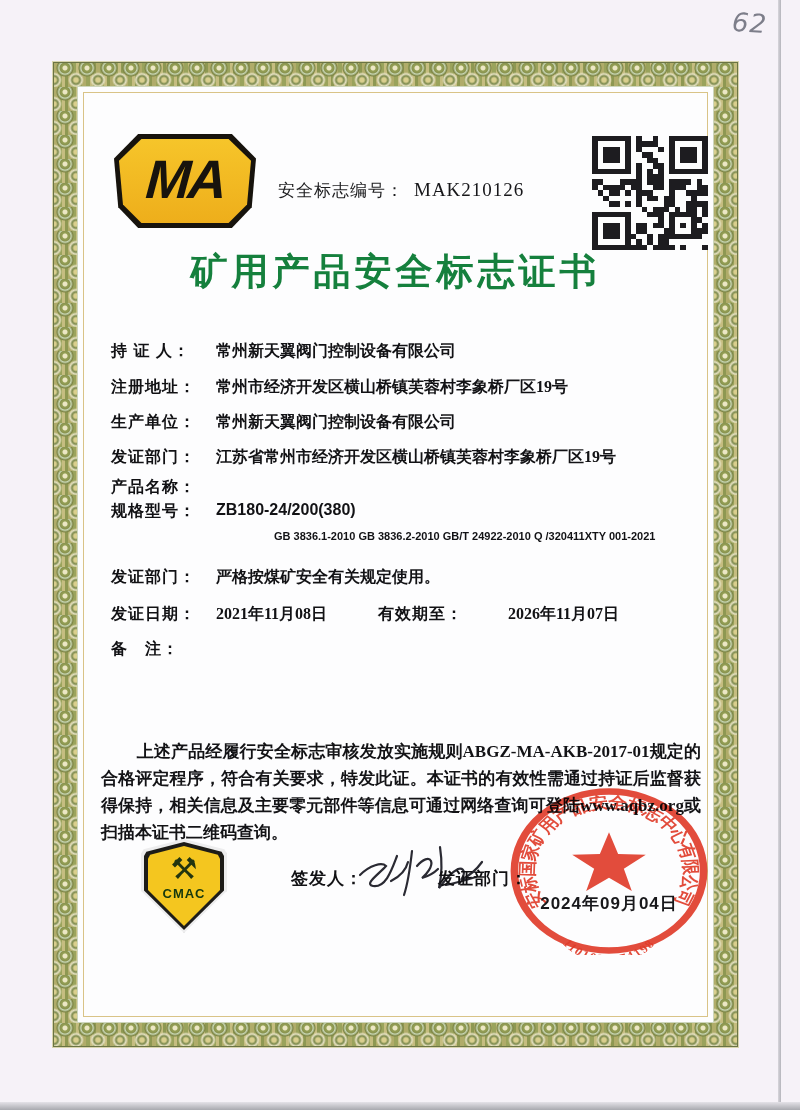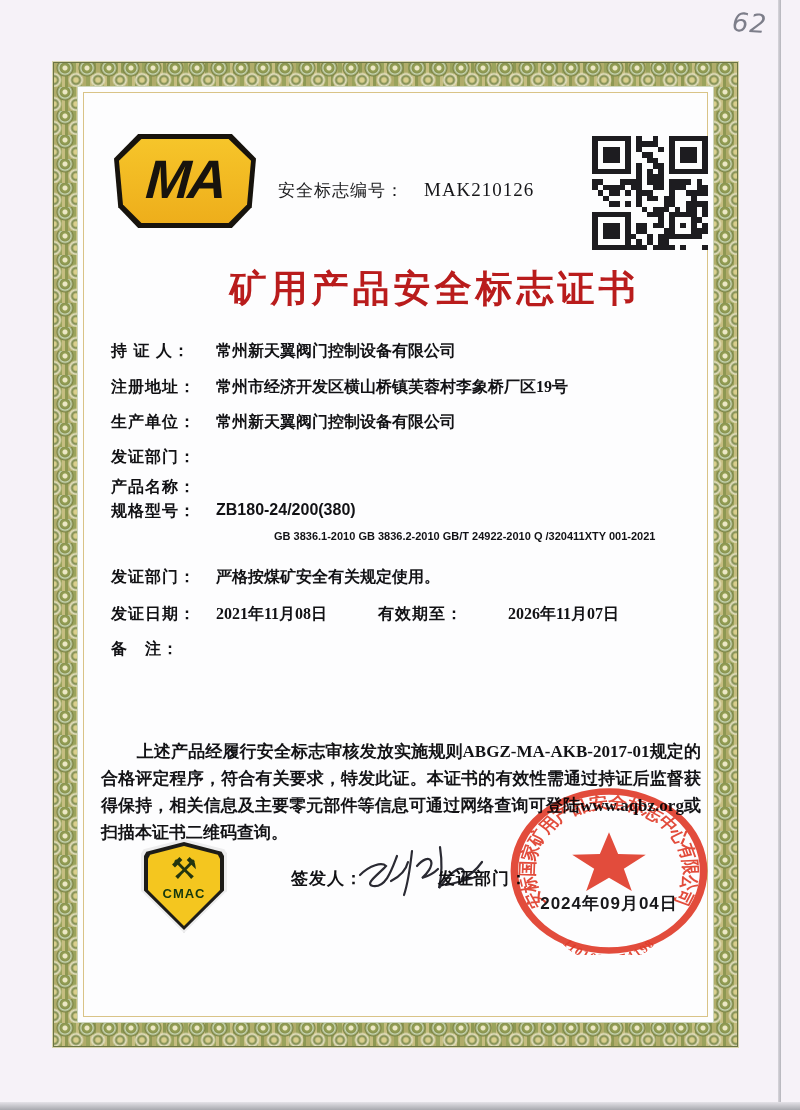--- a/index.html
+++ b/index.html
@@ -57,38 +57,38 @@
     clip-path:polygon(17% 0%, 83% 0%, 100% 26%, 97% 78%, 83% 100%, 17% 100%, 3% 78%, 0% 26%);
     display:flex; align-items:center; justify-content:center;
   }
   .ma-logo .ma-text {
     font-family:"Liberation Sans", sans-serif;
     font-weight:900; font-style:italic; font-size:54px; line-height:1;
     color:#17130d; letter-spacing:-3px; transform:skewX(-4deg) translateY(-2px);
   }
   .certno {
     position:absolute; left:200px; top:80px; white-space:nowrap;
-    display:flex; align-items:baseline; gap:20px;
+    display:flex; align-items:baseline; gap:10px;
   }
   .certno .lbl { font-size:17px; color:#1c1c1e; font-family:"Liberation Serif", serif; letter-spacing:1px; }
   .certno .val { font-size:19px; color:#17171a; font-family:"Liberation Serif", serif; letter-spacing:1px;margin-top:12px; }
 
   .qr {
     position:absolute; left:514px; top:49px; width:116px; height:114px;
     display:grid; grid-template-columns:repeat(21,1fr); grid-template-rows:repeat(21,1fr);
     background:#fdfdfe;
   }
   .qr i { display:block; }
   .qr i.d { background:#1d1c20; }
 
   .title {
-    position:absolute; left:0; top:177px; width:100%;
+    position:absolute; left:0; top:160px; width:100%;
     text-align:center;
     font-family:"Liberation Serif", serif;
-    font-weight:bold; font-size:37px; letter-spacing:4px; color:#b91c1c;margin-left:39px;
+    font-weight:bold; font-size:37px; letter-spacing:4px; color:#15803d;
   }
 
   
   .flabel {
     position:absolute; left:33px;
     font-family:"Liberation Sans", sans-serif; font-weight:bold;
     font-size:16px; color:#111114; letter-spacing:1px; white-space:nowrap;
   }
   .fvalue {
     position:absolute; left:138px;
@@ -629,20 +629,21 @@
       <div class="flabel" style="top:254px">持 证 人：</div>
       <div class="fvalue" style="top:254px">常州新天翼阀门控制设备有限公司</div>
 
       <div class="flabel" style="top:290px">注册地址：</div>
       <div class="fvalue" style="top:290px">常州市经济开发区横山桥镇芙蓉村李象桥厂区19号</div>
 
       <div class="flabel" style="top:325px">生产单位：</div>
       <div class="fvalue" style="top:325px">常州新天翼阀门控制设备有限公司</div>
 
       <div class="flabel" style="top:360px">发证部门：</div>
+      <div class="fvalue" style="top:360px">江苏省常州市经济开发区横山桥镇芙蓉村李象桥厂区19号</div>
 
       <div class="flabel" style="top:390px">产品名称：</div>
 
       <div class="flabel" style="top:414px">规格型号：</div>
       <div class="fvalue" style="top:414px; font-family:'Liberation Sans',sans-serif">ZB180-24/200(380)</div>
 
       <div class="std-value">GB 3836.1-2010 GB 3836.2-2010 GB/T 24922-2010 Q /320411XTY 001-2021</div>
 
       <div class="flabel" style="top:480px">发证部门：</div>
       <div class="fvalue" style="top:480px">严格按煤矿安全有关规定使用。</div>

